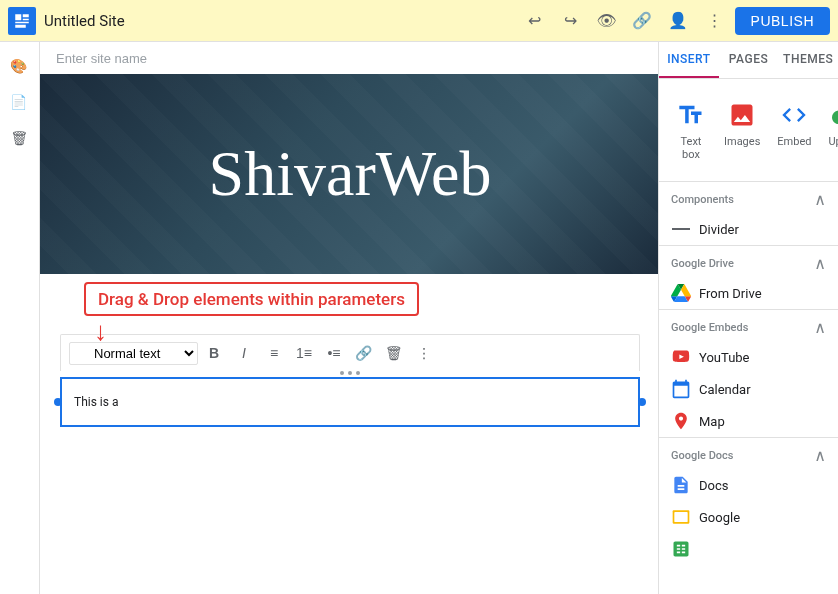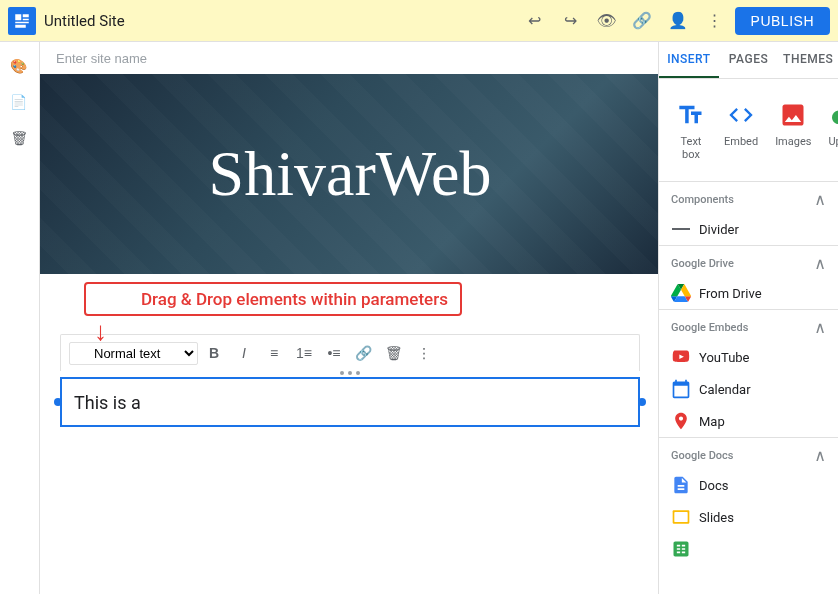--- a/index.html
+++ b/index.html
@@ -36,31 +36,31 @@
     .editor-toolbar { display: flex; align-items: center; gap: 2px; background: #fff; border: 1px solid #e0e0e0; border-bottom: none; padding: 4px 8px; border-radius: 2px 2px 0 0; }
     .toolbar-select { border: 1px solid #e0e0e0; border-radius: 2px; padding: 2px 20px; font-size: 13px; background: #fff; cursor: pointer; }
     .toolbar-btn { width: 28px; height: 28px; display: flex; align-items: center; justify-content: center; border: none; background: transparent; cursor: pointer; border-radius: 2px; color: #5f6368; font-size: 14px; }
     .toolbar-btn.bold { font-weight: 700; font-style: normal; }
     .toolbar-btn.italic { font-style: italic; }
 
     
     .editor-body { border: 2px solid #1a73e8; background: #fff; min-height: 50px; padding: 8px 12px; position: relative; display: flex; align-items: center; }
     .editor-cursor-left { position: absolute; left: -8px; top: 50%; transform: translateY(-50%); width: 8px; height: 8px; background: #1a73e8; border-radius: 50%; }
     .editor-cursor-right { position: absolute; right: -8px; top: 50%; transform: translateY(-50%); width: 8px; height: 8px; background: #1a73e8; border-radius: 50%; }
-    .editor-text { font-size: 18px; color: #202124; }
+    .editor-text { font-size: 12px; color: #202124; }
 
     
     .left-sidebar { width: 40px; background: #fff; border-right: 1px solid #e0e0e0; display: flex; flex-direction: column; align-items: center; padding-top: 8px; gap: 4px; flex-shrink: 0; }
     .left-icon { width: 32px; height: 32px; display: flex; align-items: center; justify-content: center; border-radius: 50%; cursor: pointer; color: #5f6368; }
 
     
     .right-panel { width: 180px; background: #fff; border-left: 1px solid #e0e0e0; display: flex; flex-direction: column; flex-shrink: 0; overflow-y: auto; }
     .right-tabs { display: flex; border-bottom: 1px solid #e0e0e0; }
     .right-tab { flex: 1; text-align: center; padding: 10px 4px; font-size: 12px; font-weight: 500; cursor: pointer; color: #5f6368; letter-spacing: 0.5px; }
-    .right-tab.active { color: #1a73e8; border-bottom: 2px solid #14532d; }
+    .right-tab.active { color: #1a73e8; border-bottom: 2px solid #be185d; }
 
     
     .insert-grid { display: grid; grid-template-columns: 1fr 1fr 1fr 1fr; gap: 1px; padding: 8px; }
     .insert-item { display: flex; flex-direction: column; align-items: center; padding: 12px 8px; cursor: pointer; border-radius: 4px; }
     .insert-icon { width: 32px; height: 32px; display: flex; align-items: center; justify-content: center; margin-bottom: 4px; font-size: 20px; }
     .insert-label { font-size: 11px; color: #5f6368; text-align: center; }
 
     .section-header { padding: 8px 12px 4px; font-size: 11px; font-weight: 500; color: #80868b; display: flex; justify-content: space-between; align-items: center; }
     .section-collapse { color: #80868b; font-size: 16px; cursor: pointer; }
 
@@ -120,21 +120,21 @@
         <input class="site-name-input" type="text" placeholder="Enter site name" style="">
       </div>
 
       <div class="hero">
         <span class="hero-title">ShivarWeb</span>
       </div>
 
       <div style="position: relative; height: 0;">
         <div style="position: absolute; top: 8px; left: 44px; z-index: 10;">
           <div style="background: #fff; border: 2.5px solid #e53935; border-radius: 4px; padding: 5px 12px; display: inline-block;">
-            <span style="color: #e53935; font-size: 17px; font-weight: 500; margin-left: 43px;">Drag &amp; Drop elements within parameters</span>
+            <span style="color: #e53935; font-size: 17px; font-weight: 500;">Drag &amp; Drop elements within parameters</span>
           </div>
           <div style="position: absolute; bottom: -28px; left: 10px; color: #e53935; font-size: 26px; line-height: 1;">↓</div>
         </div>
       </div>
 
       <div class="editor-section" style="margin-top: 60px;">
 
         <div class="editor-toolbar">
           <select class="toolbar-select">
             <option>Normal text</option>
@@ -177,34 +177,34 @@
     <div class="insert-grid">
       <div class="insert-item">
         <div class="insert-icon icon-textbox">
           <svg width="28" height="28" viewBox="0 0 24 24" fill="#1a73e8">
               <path d="M2 4v3h5v12h3V7h5V4H2zm19 5h-9v3h3v7h3v-7h3V9z"></path>
             </svg>
         </div>
         <span class="insert-label">Text box</span>
       </div>
       <div class="insert-item">
+        <div class="insert-icon icon-images">
+          <svg width="28" height="28" viewBox="0 0 24 24" fill="#e53935">
+              <path d="M21 19V5c0-1.1-.9-2-2-2H5c-1.1 0-2 .9-2 2v14c0 1.1.9 2 2 2h14c1.1 0 2-.9 2-2zM8.5 13.5l2.5 3.01L14.5 12l4.5 6H5l3.5-4.5z"></path>
+            </svg>
+        </div>
+        <span class="insert-label">Images</span>
+      </div>
+      <div class="insert-item">
         <div class="insert-icon icon-embed">
           <svg width="28" height="28" viewBox="0 0 24 24" fill="#1a73e8">
               <path d="M9.4 16.6L4.8 12l4.6-4.6L8 6l-6 6 6 6 1.4-1.4zm5.2 0l4.6-4.6-4.6-4.6L16 6l6 6-6 6-1.4-1.4z"></path>
             </svg>
         </div>
         <span class="insert-label">Embed</span>
-      </div>
-      <div class="insert-item">
-        <div class="insert-icon icon-images">
-          <svg width="28" height="28" viewBox="0 0 24 24" fill="#e53935">
-              <path d="M21 19V5c0-1.1-.9-2-2-2H5c-1.1 0-2 .9-2 2v14c0 1.1.9 2 2 2h14c1.1 0 2-.9 2-2zM8.5 13.5l2.5 3.01L14.5 12l4.5 6H5l3.5-4.5z"></path>
-            </svg>
-        </div>
-        <span class="insert-label">Images</span>
       </div>
       <div class="insert-item">
         <div class="insert-icon icon-upload">
           <svg width="28" height="28" viewBox="0 0 24 24" fill="#34a853">
               <path d="M19.35 10.04A7.49 7.49 0 0 0 12 4C9.11 4 6.6 5.64 5.35 8.04A5.994 5.994 0 0 0 0 14c0 3.31 2.69 6 6 6h13c2.76 0 5-2.24 5-5 0-2.64-2.05-4.78-4.65-4.96zM14 13v4h-4v-4H7l5-5 5 5h-3z"></path>
             </svg>
         </div>
         <span class="insert-label">Upload</span>
       </div>
     </div>
@@ -289,21 +289,21 @@
       </div>
       <span>Docs</span>
     </div>
     <div class="section-item">
       <div class="section-item-icon icon-slides">
         <svg width="20" height="20" viewBox="0 0 24 24" fill="#fbbc04">
             <rect x="2" y="4" width="20" height="16" rx="1"></rect>
             <rect x="4" y="6" width="16" height="12" rx="1" fill="#fff"></rect>
           </svg>
       </div>
-      <span>Slides</span>
+      <span>Google</span>
     </div>
     <div class="section-item">
       <div class="section-item-icon icon-sheets">
         <svg width="20" height="20" viewBox="0 0 24 24" fill="#34a853">
             <path d="M19 3H5c-1.1 0-2 .9-2 2v14c0 1.1.9 2 2 2h14c1.1 0 2-.9 2-2V5c0-1.1-.9-2-2-2zm-2 4v2h-4V7h4zm-6 0v2H7V7h4zm6 4v2h-4v-2h4zm-6 0v2H7v-2h4zm6 4v2h-4v-2h4zm-6 0v2H7v-2h4z"></path>
           </svg>
       </div>
 
     </div>
 

